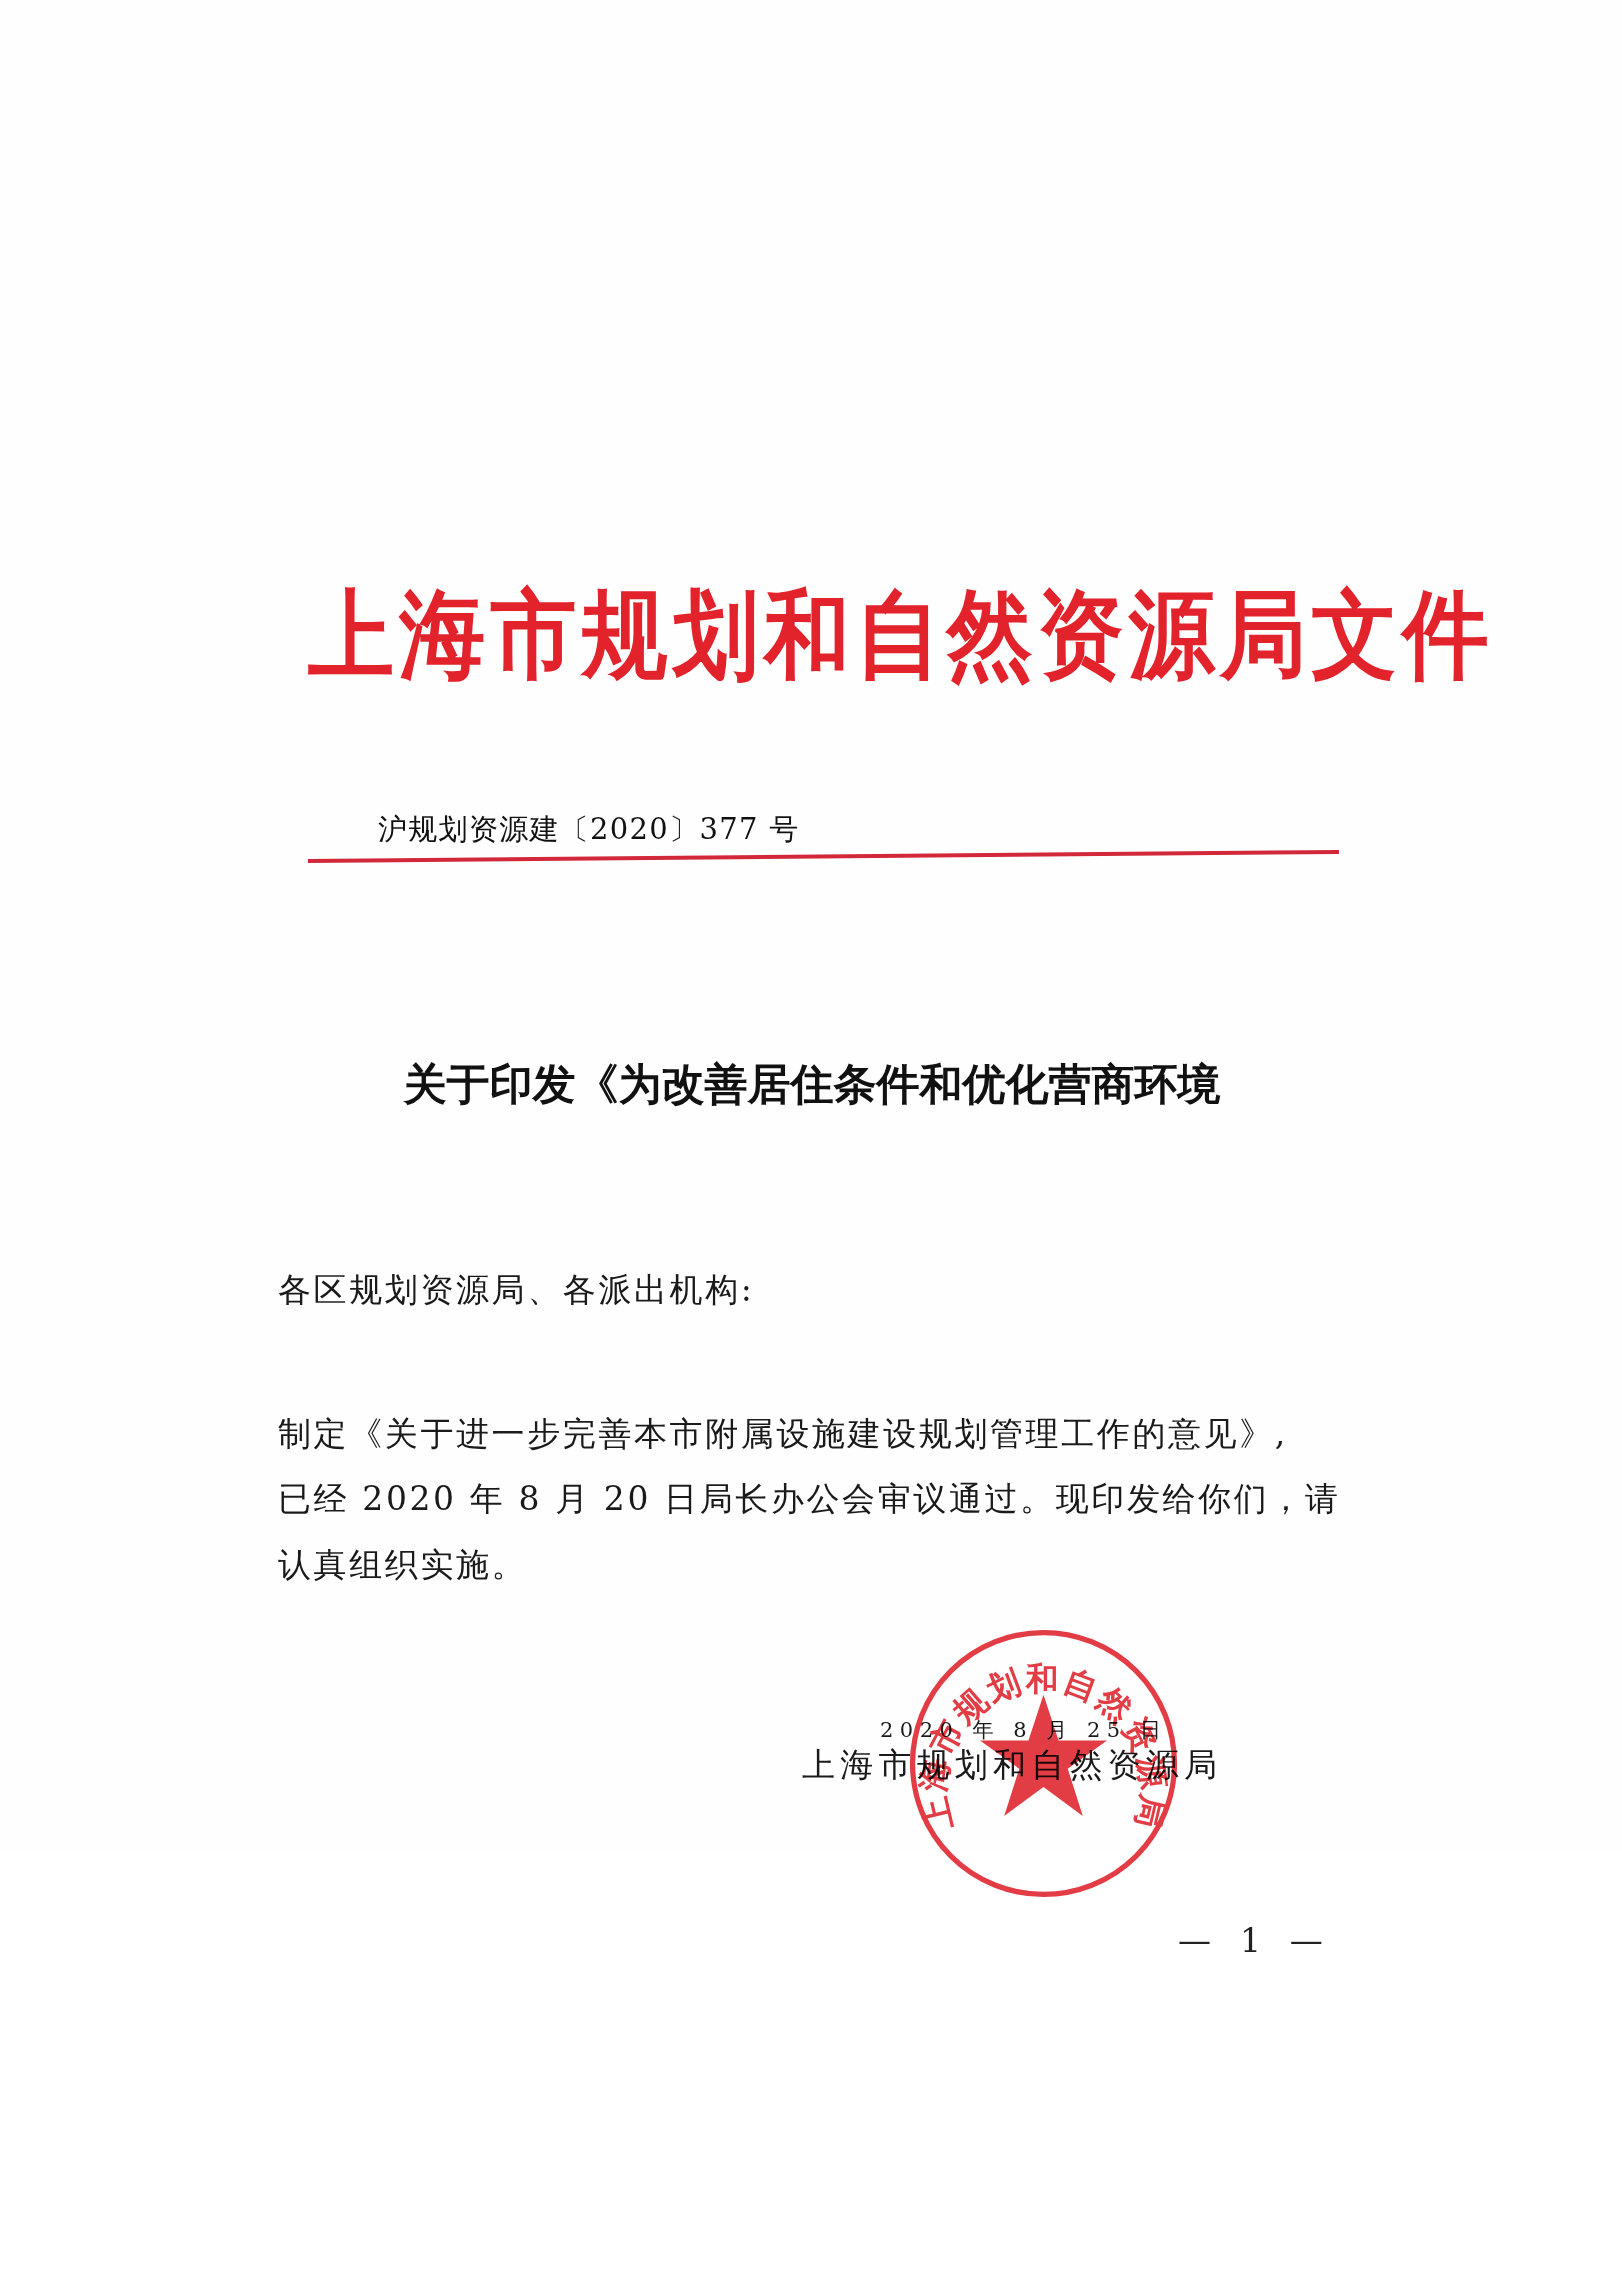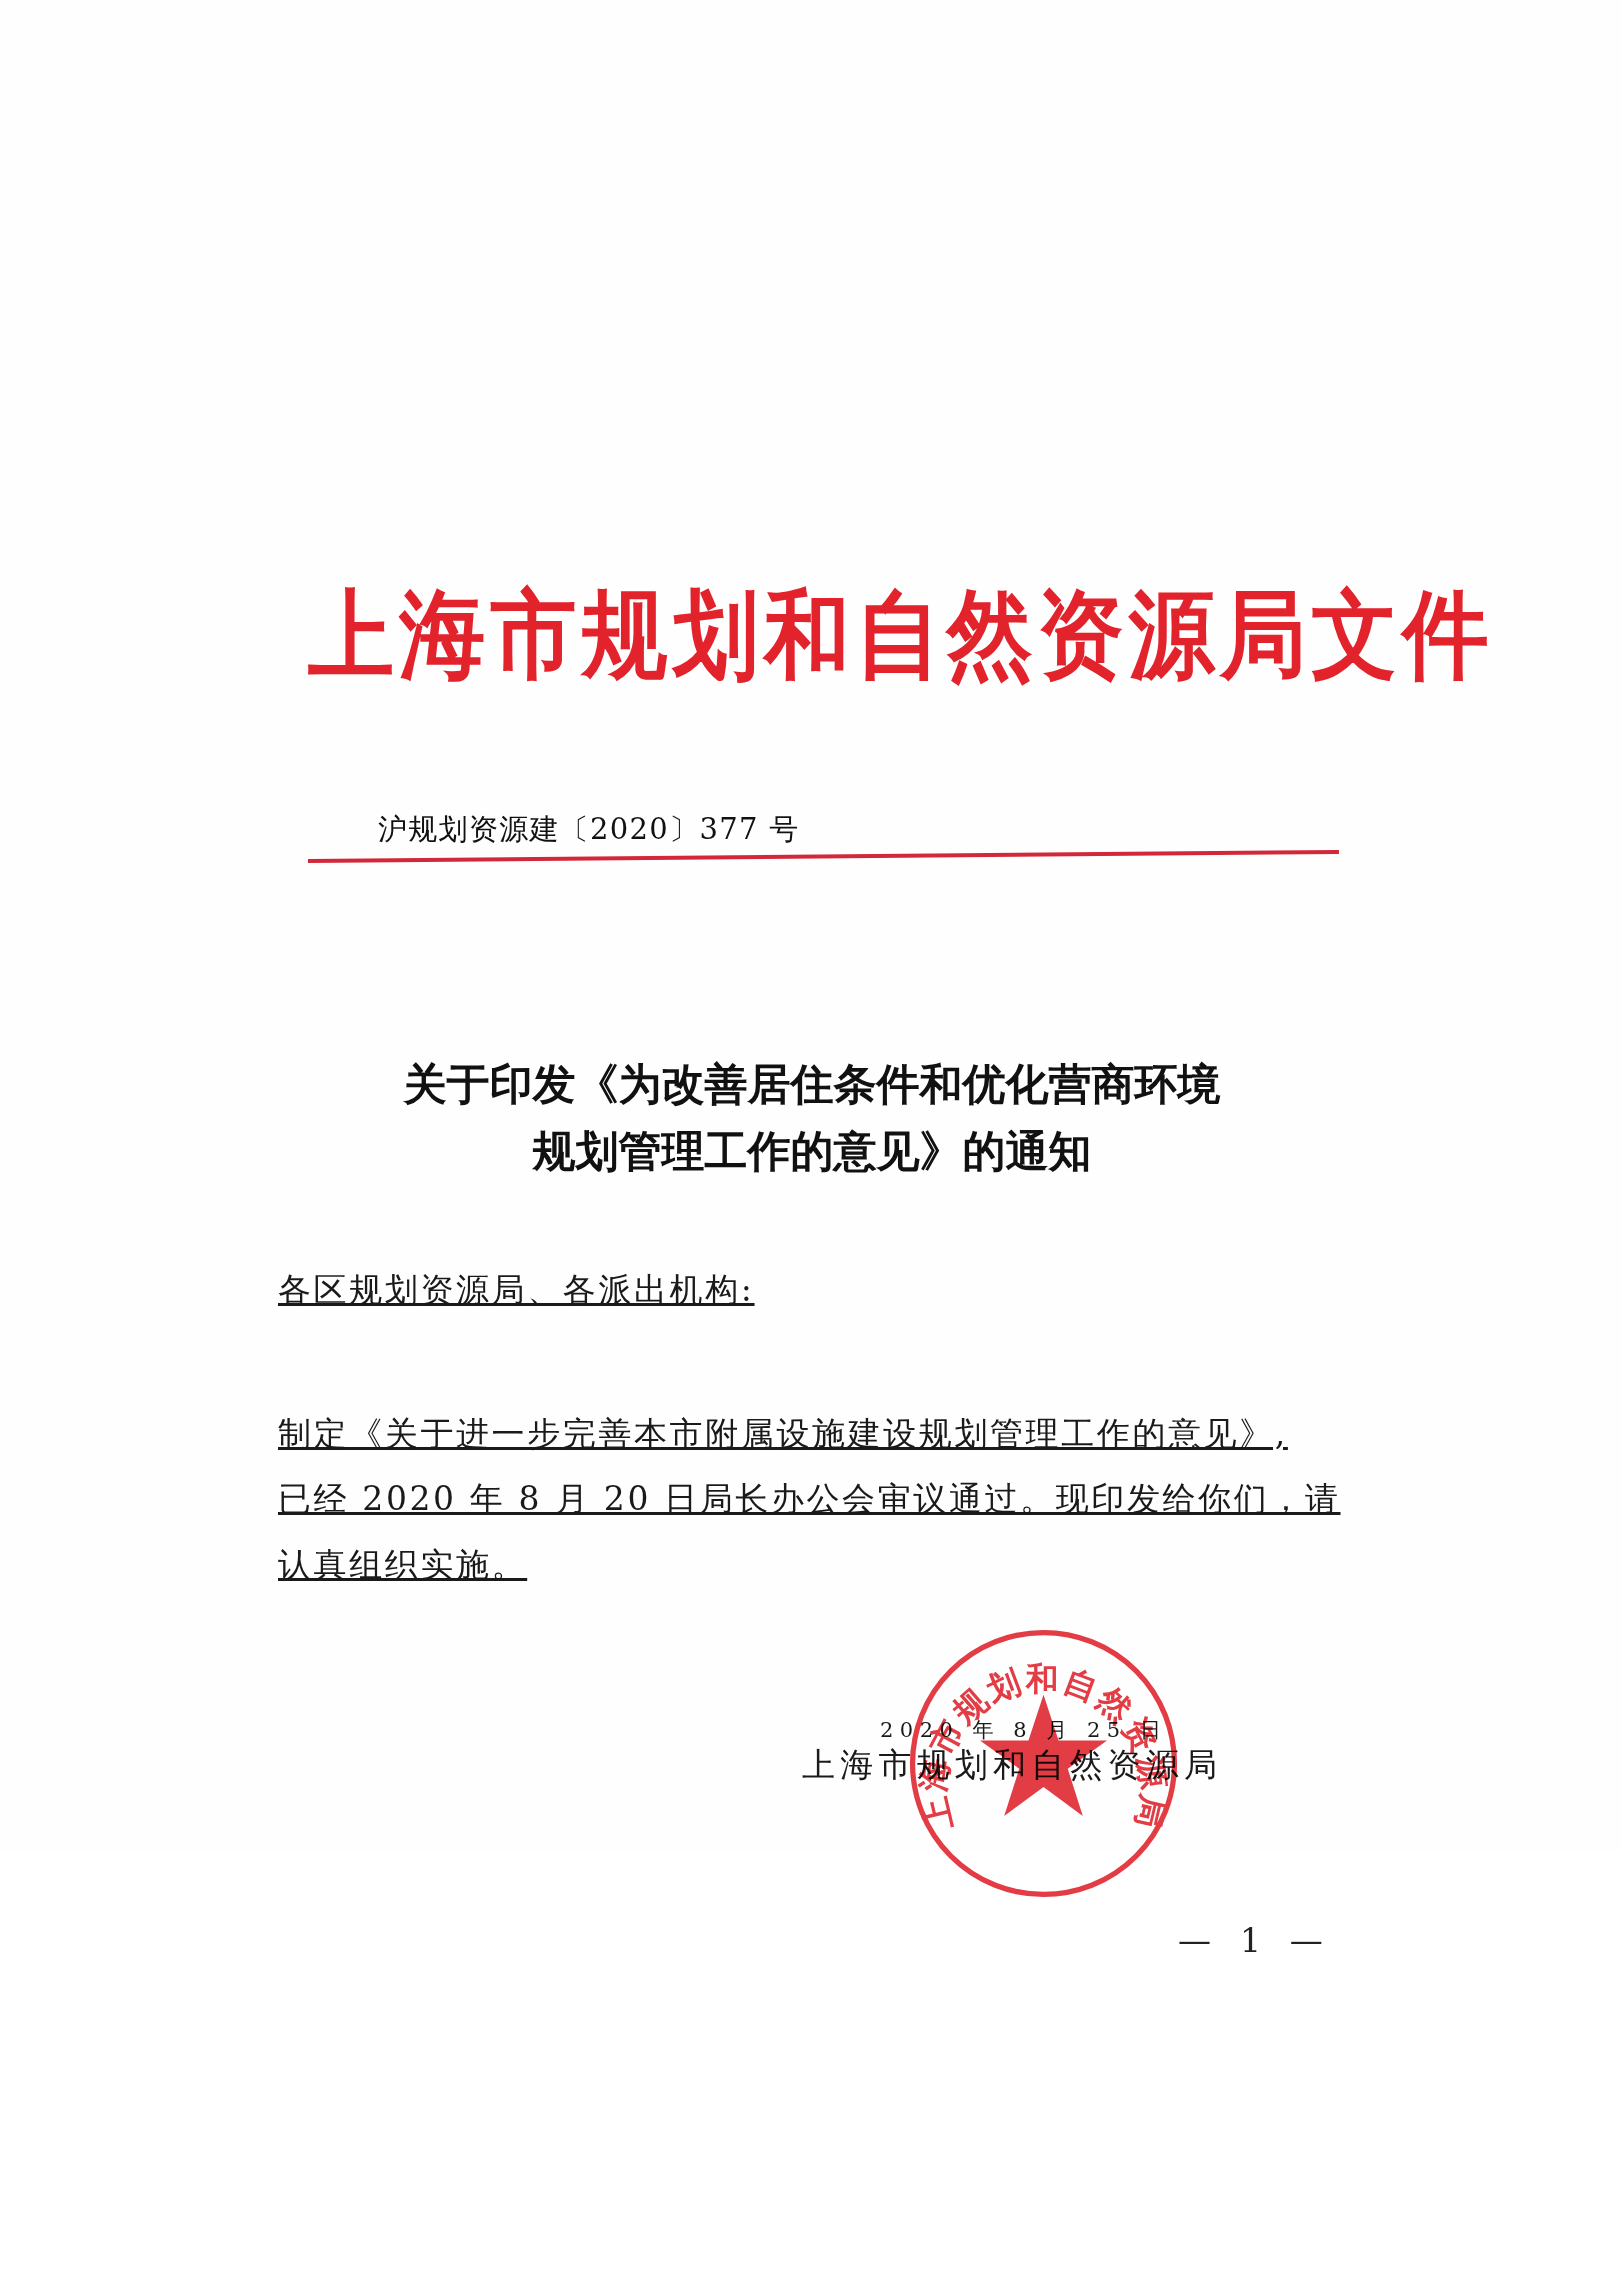--- a/index.html
+++ b/index.html
@@ -69,21 +69,20 @@
     .title.line1 { top: 1063px; }
     .title.line2 { top: 1130px; }
     .body-text {
       position: absolute;
       left: 278px;
       font-size: 33px;
       color: #1a1a1a;
       white-space: nowrap;
       letter-spacing: 2.6px;
       line-height: 1;
-      text-decoration: underline;
     }
     .salutation { top: 1273px; }
     .p1 { top: 1341px; left: 337px; }
     .p2 { top: 1417px; }
     .p3 { top: 1482px; }
     .p4 { top: 1548px; }
     .sign-org {
       position: absolute;
       left: 802px;
       top: 1743px;
@@ -128,21 +127,20 @@
 
 <div class="page">
 
   <div class="red-header">上海市规划和自然资源局文件</div>
 
   <div class="doc-number">沪规划资源建〔2020〕377 号</div>
 
   <div class="red-rule"></div>
 
   <div class="title line1">关于印发《为改善居住条件和优化营商环境</div>
-  <div class="title line2">规划管理工作的意见》的通知</div>
 
   <div class="body-text salutation">各区规划资源局、各派出机构:</div>
   <div class="body-text p2">制定《关于进一步完善本市附属设施建设规划管理工作的意见》,</div>
   <div class="body-text p3">已经 2020 年 8 月 20 日局长办公会审议通过。现印发给你们，请</div>
   <div class="body-text p4">认真组织实施。</div>
 
   <div class="sign-org">上海市规划和自然资源局</div>
   <div class="sign-date">2020 年 8 月 25 日</div>
 
   <svg class="seal" viewBox="0 0 420 420" xmlns="http://www.w3.org/2000/svg">

